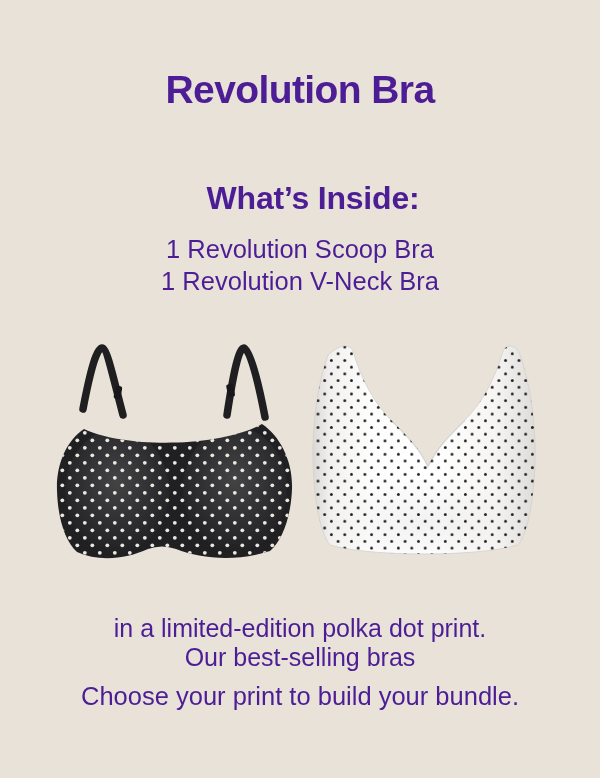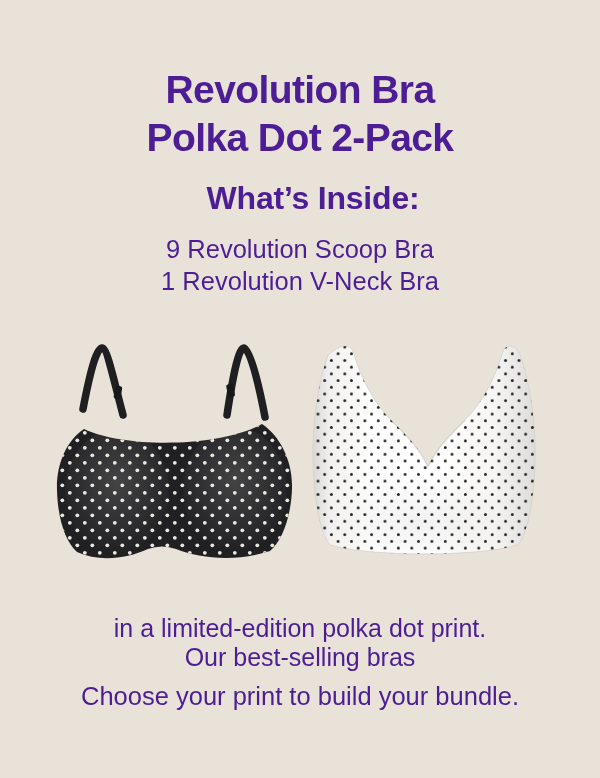--- a/index.html
+++ b/index.html
@@ -70,27 +70,26 @@
     top: 337px;
   }
 </style>
 </head>
 <body>
 
 <div class="canvas">
 
   <div class="center-text title">
     <div>Revolution Bra</div>
-    <div>Polka Dot 2-Pack</div>
   </div>
 
   <div class="center-text whats-heading">What’s Inside:</div>
 
   <div class="center-text items">
-    <div>9 Revolution Scoop Bra</div>
+    <div>1 Revolution Scoop Bra</div>
     <div>1 Revolution V-Neck Bra</div>
   </div>
 
   <svg class="bra-svg bra-scoop" width="248" height="226" viewBox="0 0 248 226" aria-hidden="true">
     <defs>
       <pattern id="dotsWhite" width="15" height="15" patternUnits="userSpaceOnUse">
         <circle cx="3.8" cy="3.8" r="1.9" fill="#eae7e1"></circle>
         <circle cx="11.3" cy="11.3" r="1.9" fill="#eae7e1"></circle>
       </pattern>
       <radialGradient id="cupHighlight" cx="50%" cy="42%" r="60%">

